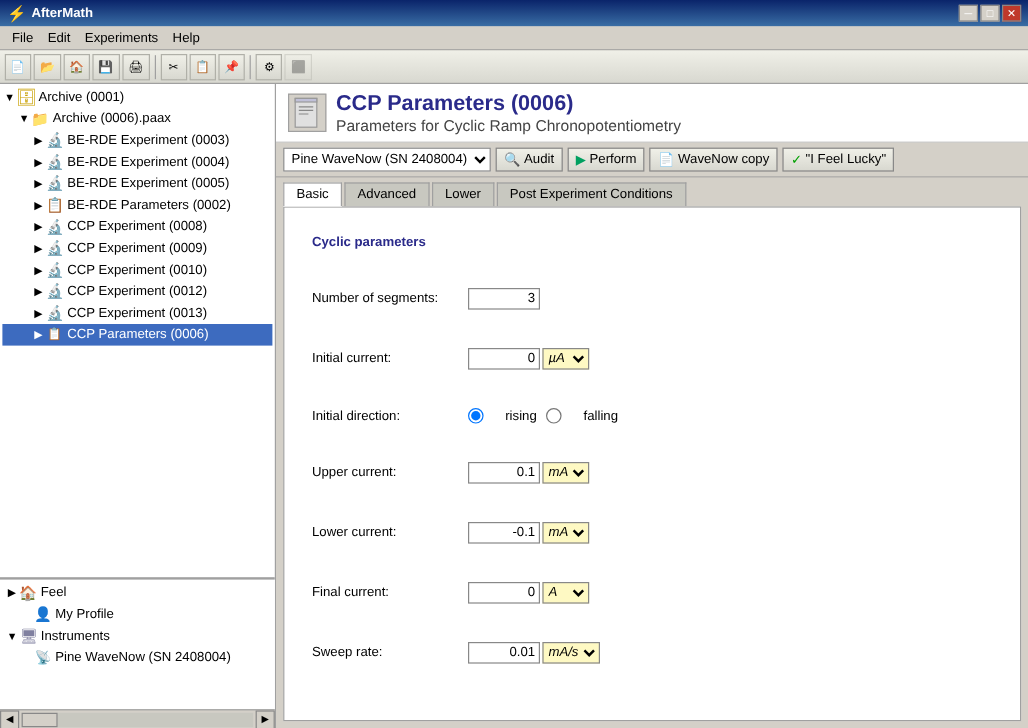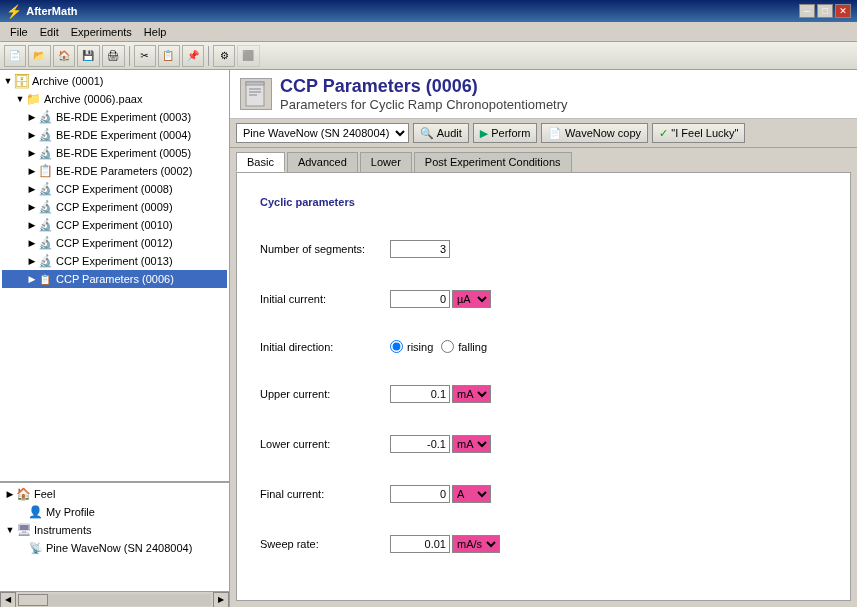--- a/index.html
+++ b/index.html
@@ -246,25 +246,26 @@
       height: 18px;
       border: 1px solid #888;
       text-align: right;
       font-size: 11px;
       padding: 1px 3px;
     }
     .form-select {
       height: 18px;
       border: 1px solid #888;
       font-size: 11px;
-      background: #ec4899;
+      background: #fef9c3;
       margin-left: 2px;
+      font-style: italic;
     }
     .radio-group { display: flex; align-items: center; gap: 8px; }
-    .radio-label { display: flex; align-items: center; gap: 4px; font-size: 11px; }
+    .radio-label { display: flex; align-items: center; gap: 18px; font-size: 11px; }
     input[type="radio"] { margin: 0; }
 
     
     .icon-archive { color: #c8a000; font-size: 14px; }
     .icon-folder { color: #f0c060; font-size: 12px; }
     .icon-experiment { color: #6060c0; font-size: 12px; }
     .icon-params { color: #4080c0; font-size: 12px; }
     .icon-home { color: #6060c0; font-size: 12px; }
     .icon-profile { color: #4080c0; font-size: 12px; }
     .icon-instruments { color: #8080a0; font-size: 12px; }

